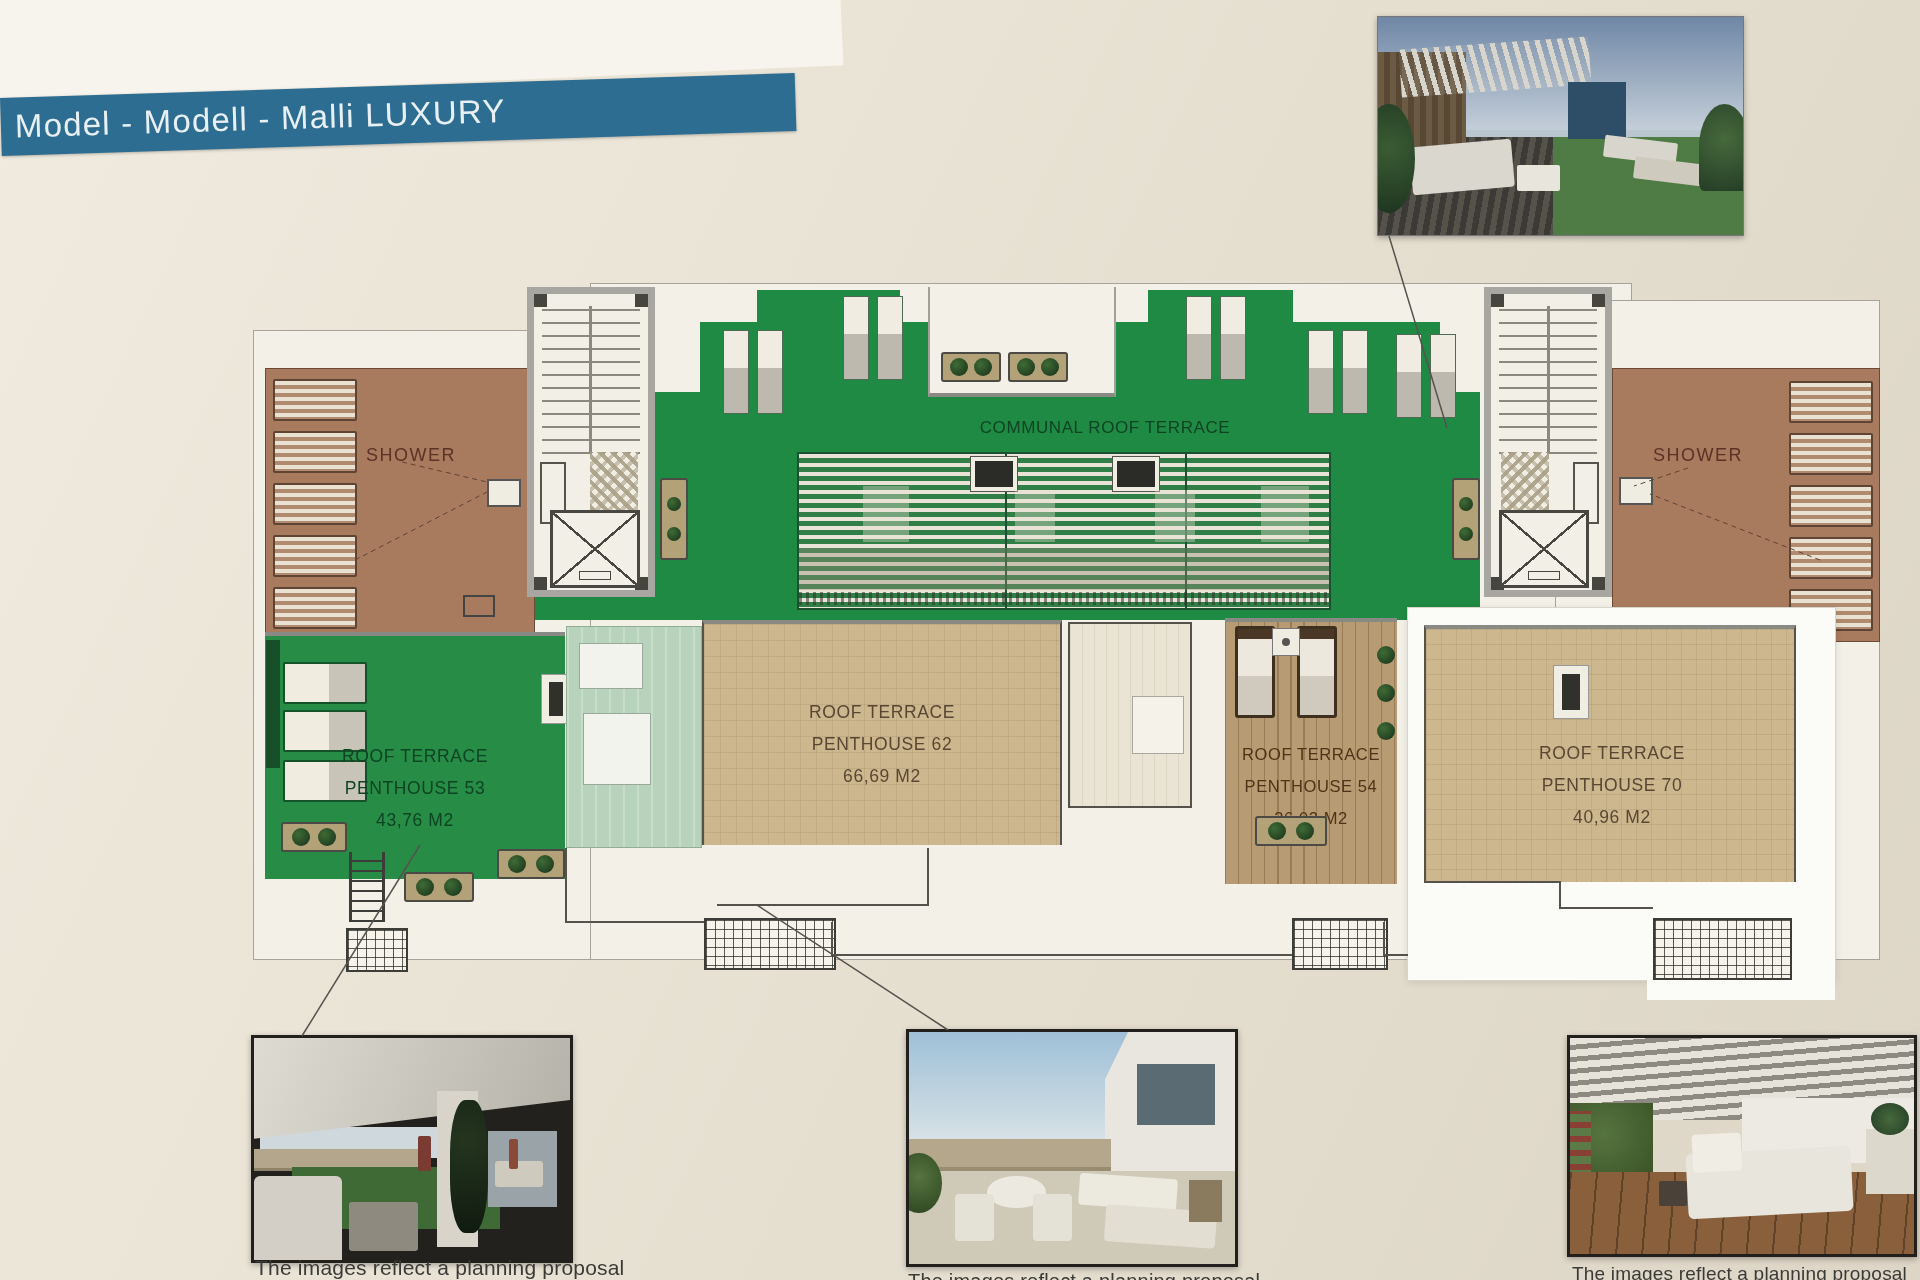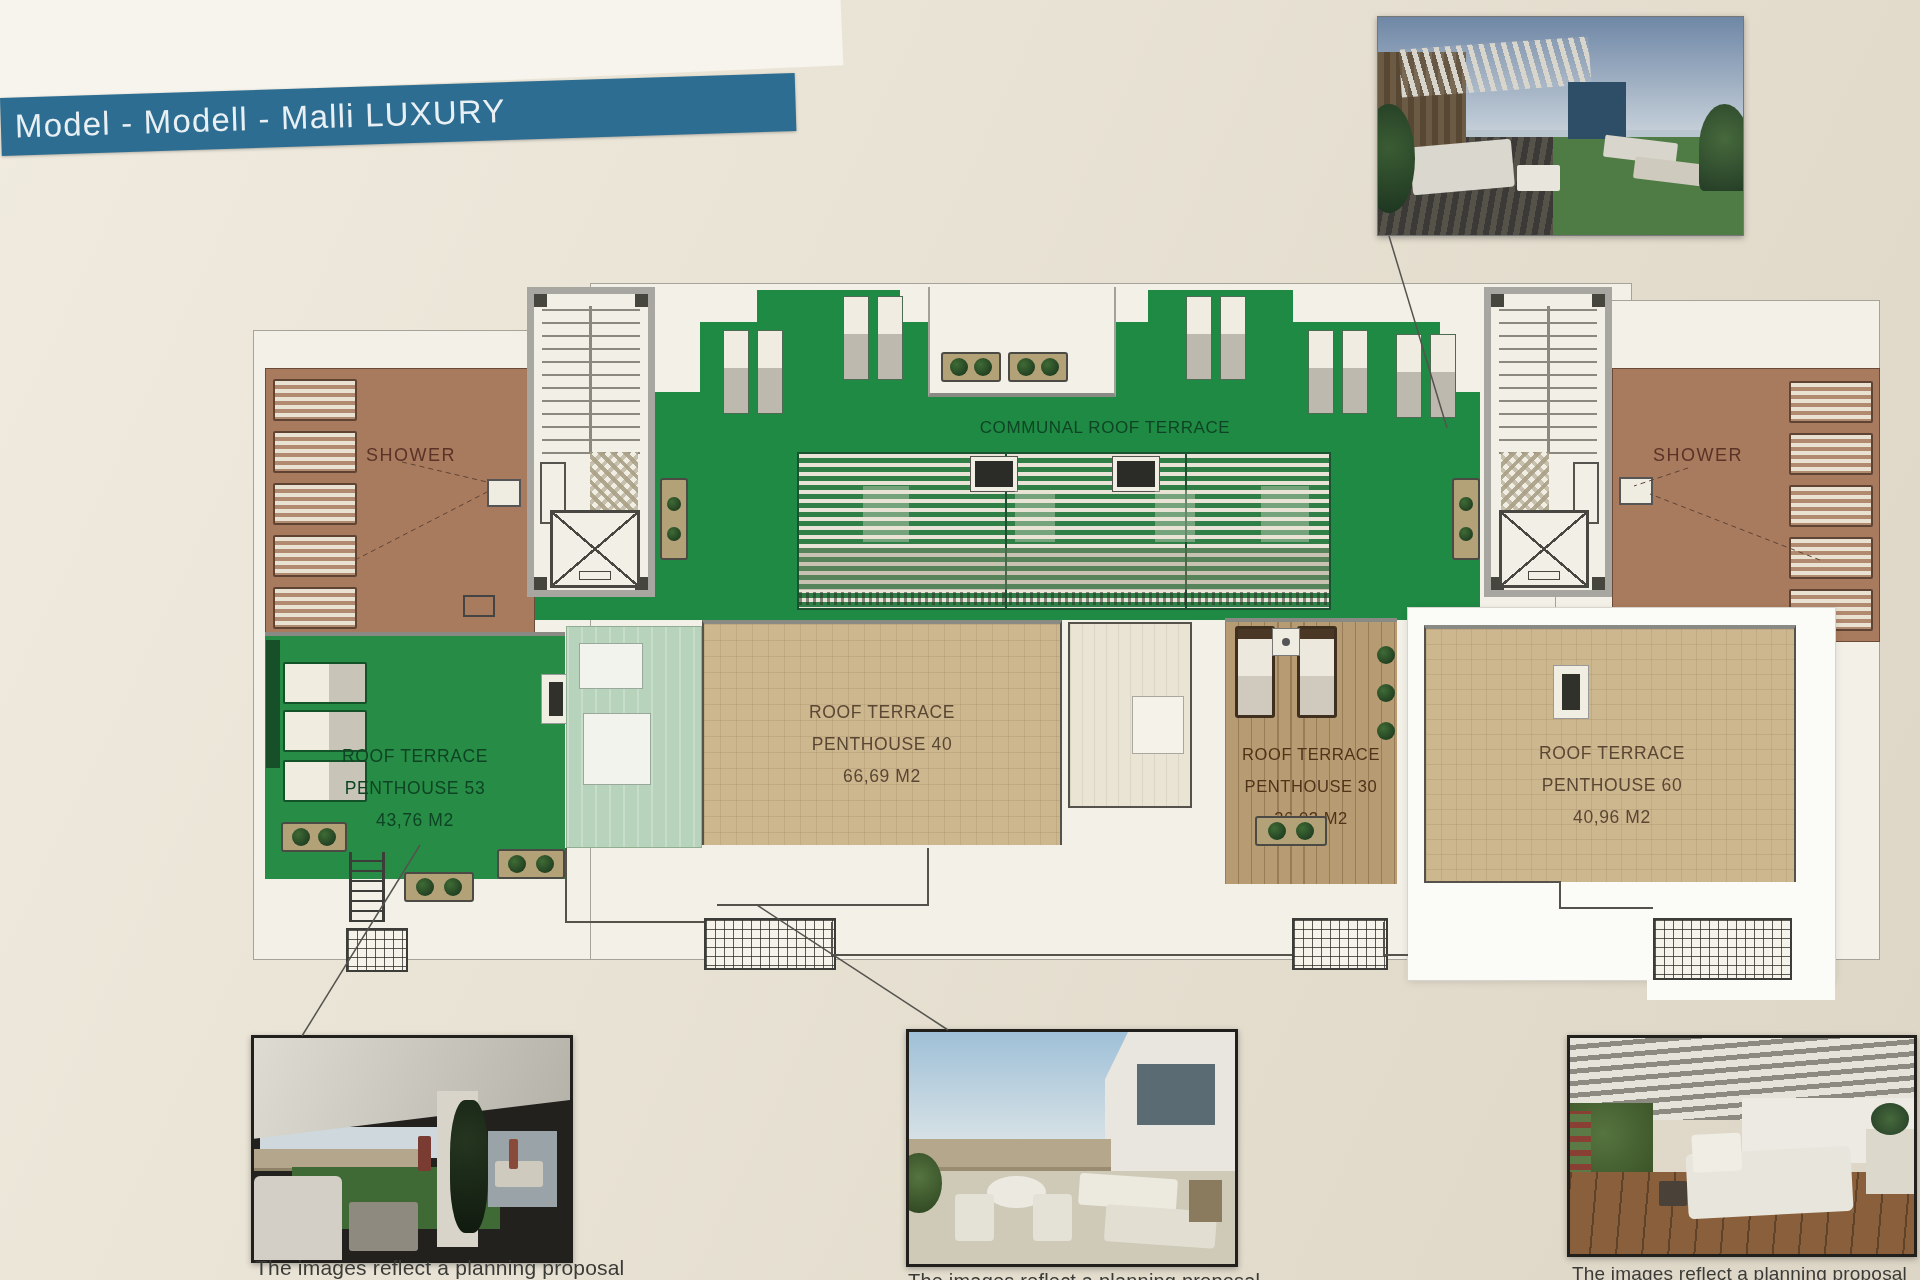--- a/index.html
+++ b/index.html
@@ -207,60 +207,60 @@
 <div class="a hatch" style="left:346px;top:928px;width:58px;height:40px;"></div>
 
 <div class="a mint" style="left:566px;top:626px;width:136px;height:222px;">
   <div class="a" style="left:12px;top:16px;width:62px;height:44px;background:#f2f3ec;border:1px solid #9aa89c;"></div>
   <div class="a" style="left:16px;top:86px;width:66px;height:70px;background:#f2f3ec;border:1px solid #9aa89c;"></div>
 </div>
 
 <div class="a tan" style="left:702px;top:620px;width:360px;height:225px;">
   <div class="a lbl t" style="left:58px;top:72px;width:240px;">
     <div>ROOF TERRACE</div>
-    <div>PENTHOUSE 40</div>
+    <div>PENTHOUSE 62</div>
     <div>66,69 M2</div>
   </div>
 </div>
 <div class="a hatch" style="left:704px;top:918px;width:128px;height:48px;"></div>
 
 <div class="a" style="left:1068px;top:622px;width:124px;height:186px;background-color:#e9e4d3;background-image:repeating-linear-gradient(90deg,rgba(90,70,40,.09) 0 1px,transparent 1px 12px);border:2px solid #55524c;box-sizing:border-box;">
   <div class="a" style="left:62px;top:72px;width:50px;height:56px;background:#f5f2e9;border:1px solid #aaa7a0;"></div>
 </div>
 
 <div class="a wood" style="left:1225px;top:618px;width:172px;height:266px;">
   <div class="a" style="left:10px;top:4px;width:34px;height:86px;border:3px solid #3e2f1f;border-radius:3px;background:linear-gradient(180deg,#4a3726 0 12%,#ece8dd 12% 55%,#cfcabd 55% 100%);"></div>
   <div class="a" style="left:72px;top:4px;width:34px;height:86px;border:3px solid #3e2f1f;border-radius:3px;background:linear-gradient(180deg,#4a3726 0 12%,#ece8dd 12% 55%,#cfcabd 55% 100%);"></div>
   <div class="a" style="left:47px;top:6px;width:26px;height:26px;background:#efece2;border:1px solid #777;">
     <div class="a" style="left:9px;top:9px;width:8px;height:8px;border-radius:50%;background:#555;"></div>
   </div>
   <div class="a lbl w" style="left:0px;top:116px;width:172px;font-size:16.5px;">
     <div>ROOF TERRACE</div>
-    <div>PENTHOUSE 30</div>
+    <div>PENTHOUSE 54</div>
     <div>36,02 M2</div>
   </div>
   <div class="a planter" style="left:30px;top:194px;width:68px;height:26px;">
       <span class="bush"></span>
       <span class="bush"></span>
     </div>
   <span class="bush a" style="left:152px;top:24px;"></span>
   <span class="bush a" style="left:152px;top:62px;"></span>
   <span class="bush a" style="left:152px;top:100px;"></span>
 </div>
 <div class="a hatch" style="left:1292px;top:918px;width:92px;height:48px;"></div>
 
 <div class="a whitebox" style="left:1408px;top:608px;width:427px;height:372px;z-index:6;"></div>
 <div class="a whitebox" style="left:1647px;top:975px;width:188px;height:25px;z-index:6;box-shadow:none;"></div>
 <div class="a tan" style="left:1424px;top:625px;width:372px;height:257px;z-index:7;background-size:15px 15px;">
   <div class="a door" style="left:127px;top:36px;width:34px;height:52px;">
       <div style="left:8px;top:8px;width:18px;height:36px;"></div>
     </div>
   <div class="a lbl t" style="left:66px;top:108px;width:240px;">
     <div>ROOF TERRACE</div>
-    <div>PENTHOUSE 60</div>
+    <div>PENTHOUSE 70</div>
     <div>40,96 M2</div>
   </div>
 </div>
 <div class="a hatch" style="left:1653px;top:918px;width:135px;height:58px;z-index:8;"></div>
 
 <svg class="a" width="1920" height="1280" style="left:0;top:0;z-index:9;pointer-events:none;">
   <polyline points="1389,236 1447,428" stroke="#55534e" stroke-width="1.5" fill="none"></polyline>
   <polyline points="420,845 302,1036" stroke="#55534e" stroke-width="1.5" fill="none"></polyline>
   <polyline points="757,905 948,1030" stroke="#55534e" stroke-width="1.5" fill="none"></polyline>
   <polyline points="566,848 566,922 704,922" stroke="#55524c" stroke-width="2" fill="none"></polyline>

